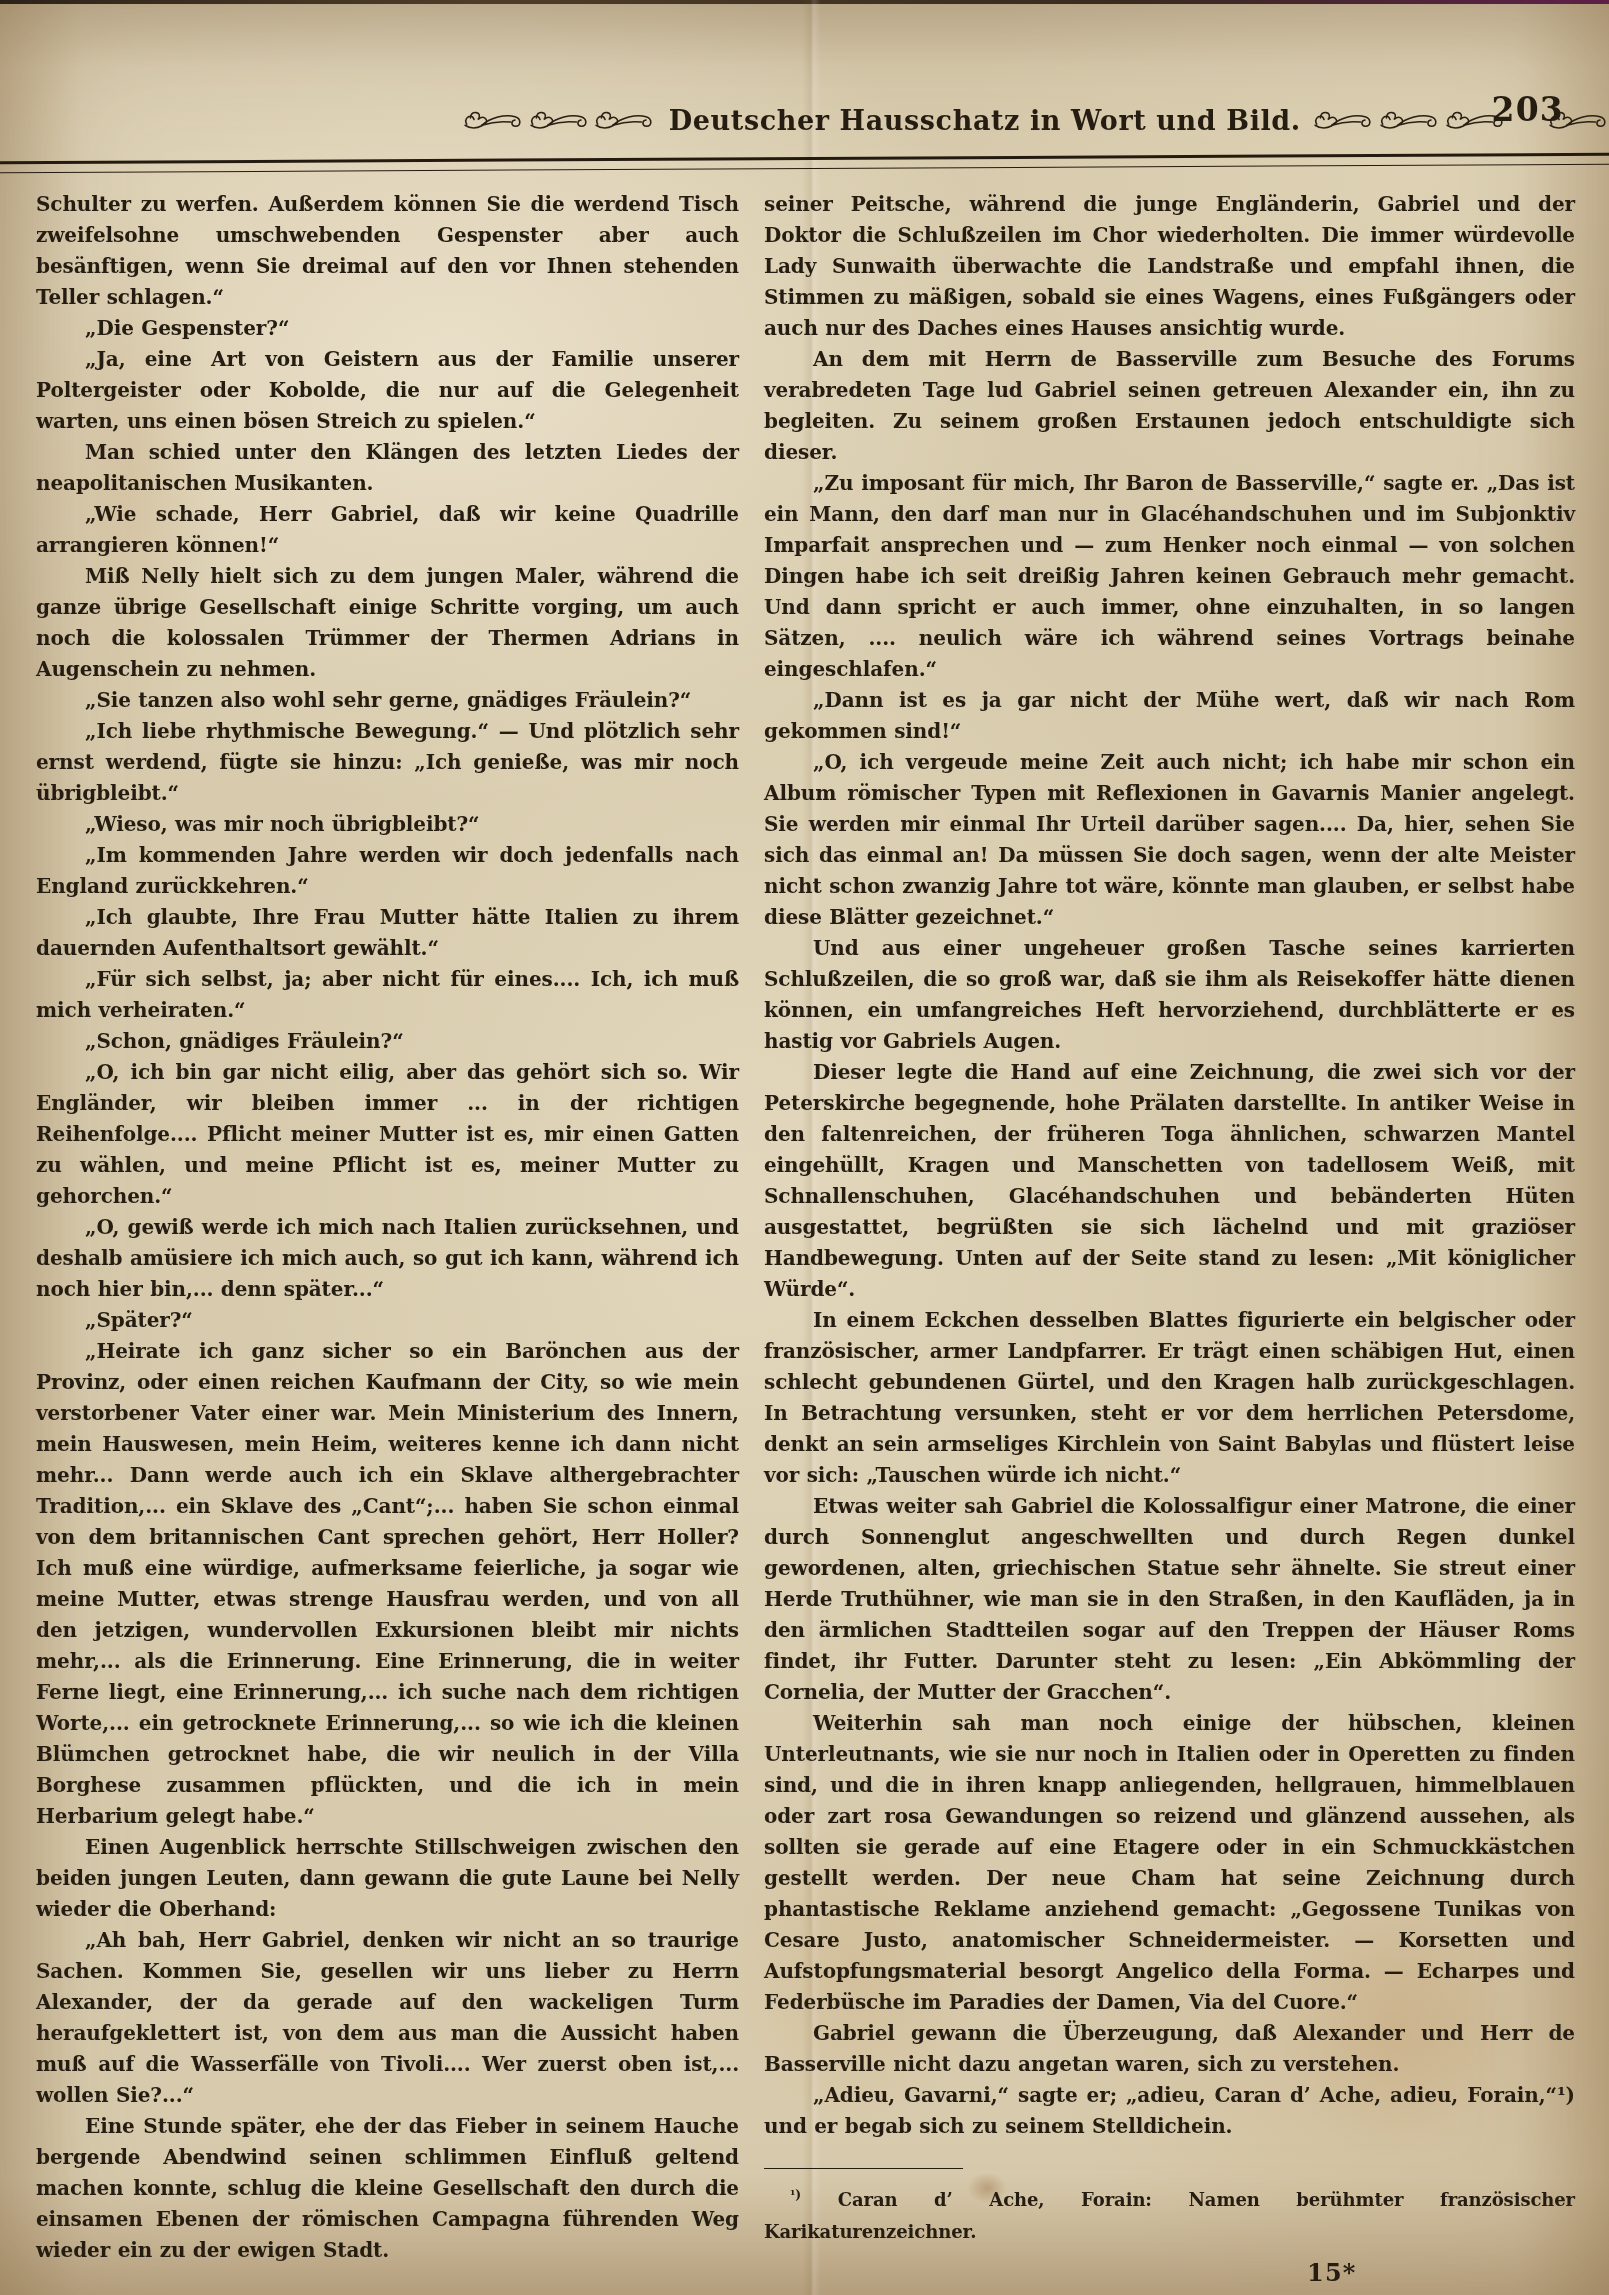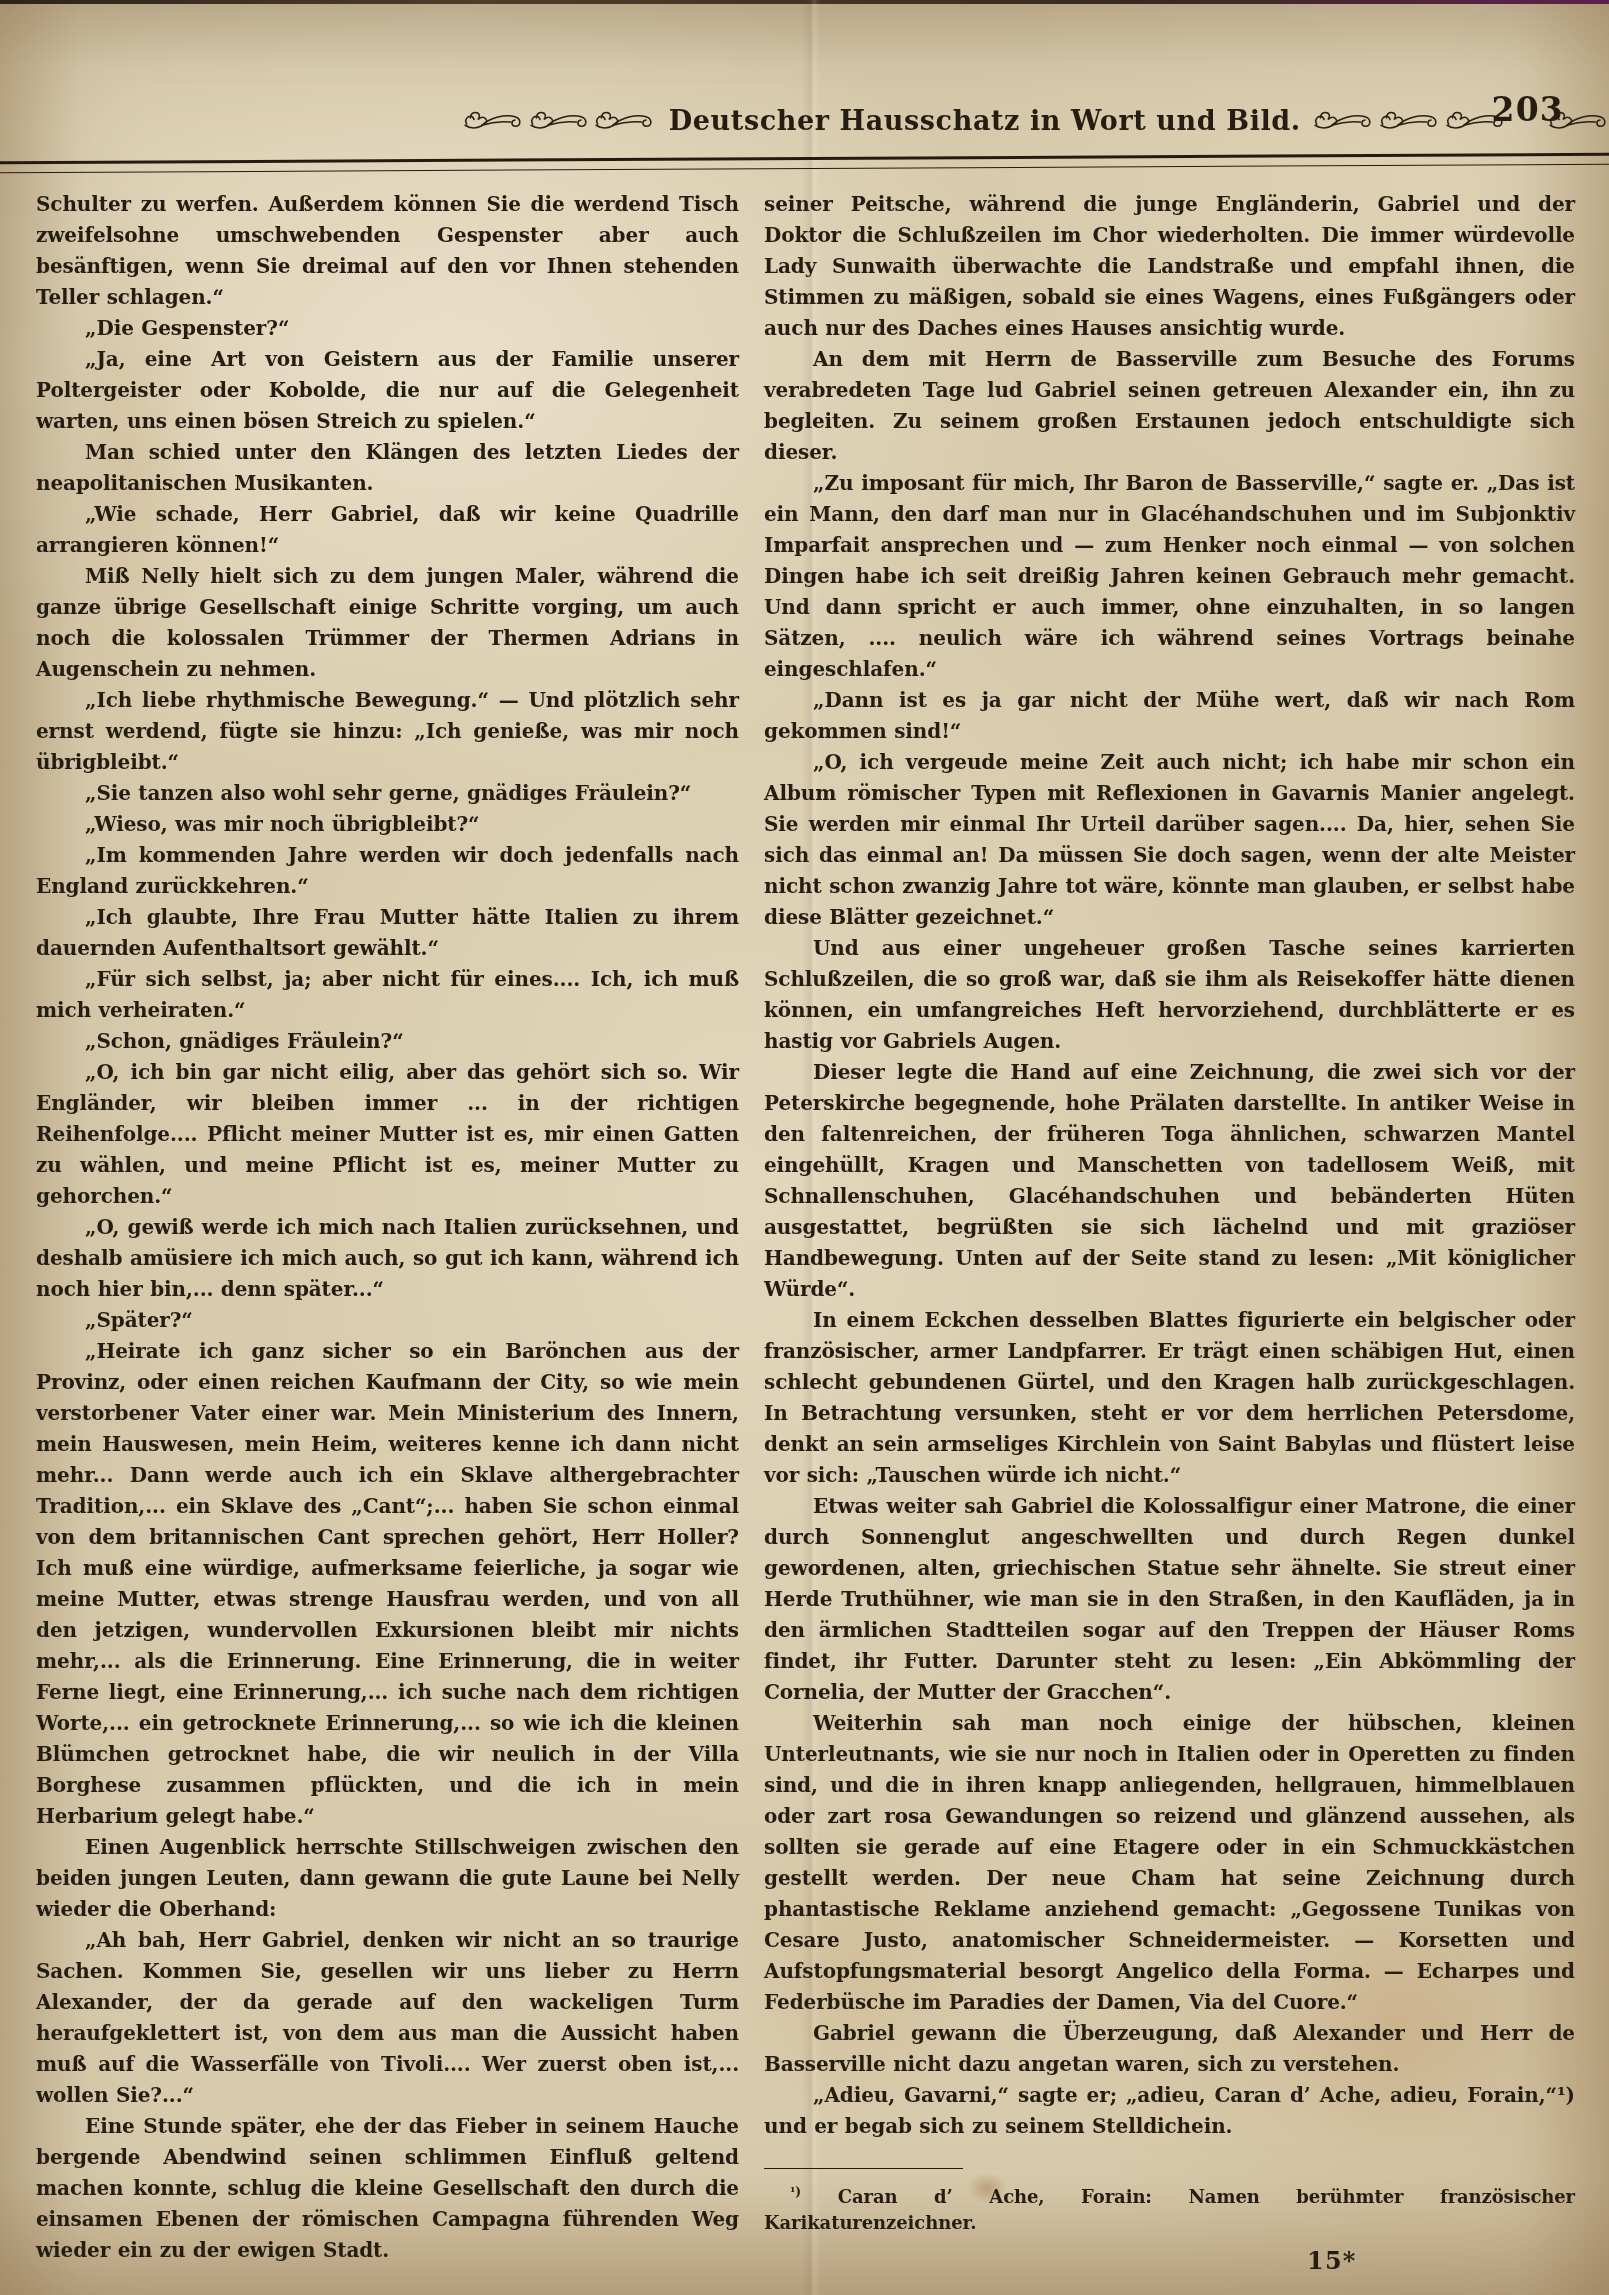--- a/index.html
+++ b/index.html
@@ -61,21 +61,21 @@
     letter-spacing:-0.1px;word-spacing:0.6px;
   }
   .col{min-width:0;}
   .col-left{width:703px;flex:none;}
   .col-right{flex:1;}
   .para{margin:0;text-indent:49px;}
   .para.first{text-indent:0;}
 
   .footnote{margin-top:26px;}
   .footnote-rule{width:199px;border-top:1.9px solid #241b10;margin-bottom:10px;}
-  .footnote-text{margin:0;font-size:18px;line-height:26px;text-indent:26px;font-weight:bold;}
+  .footnote-text{margin:0;font-size:18px;line-height:32px;text-indent:26px;font-weight:bold;}
   .footnote-text sup{font-size:12.4px;}
   .footer-mark{margin-top:8.7px;padding-left:543px;font-size:24px;font-weight:bold;letter-spacing:1.2px;}
 </style>
 </head>
 <body>
 
 <svg width="0" height="0" style="position:absolute" aria-hidden="true">
   <defs>
     <g id="flourish-def" stroke="currentColor" fill="none" stroke-width="3" stroke-linecap="round">
       <path d="M7 29 q-5 -9 3 -14 q8 -4 11 5"></path>
@@ -134,22 +134,22 @@
   </div>
 
   <div class="columns">
     <div class="col col-left">
         <p class="para first">Schulter zu werfen. Außerdem können Sie die werdend Tisch zweifelsohne umschwebenden Gespenster aber auch besänftigen, wenn Sie dreimal auf den vor Ihnen stehenden Teller schlagen.“</p>
         <p class="para">„Die Gespenster?“</p>
         <p class="para">„Ja, eine Art von Geistern aus der Familie unserer Poltergeister oder Kobolde, die nur auf die Gelegenheit warten, uns einen bösen Streich zu spielen.“</p>
         <p class="para">Man schied unter den Klängen des letzten Liedes der neapolitanischen Musikanten.</p>
         <p class="para">„Wie schade, Herr Gabriel, daß wir keine Quadrille arrangieren können!“</p>
         <p class="para">Miß Nelly hielt sich zu dem jungen Maler, während die ganze übrige Gesellschaft einige Schritte vorging, um auch noch die kolossalen Trümmer der Thermen Adrians in Augenschein zu nehmen.</p>
+        <p class="para">„Sie tanzen also wohl sehr gerne, gnädiges Fräulein?“</p>
         <p class="para">„Ich liebe rhythmische Bewegung.“ — Und plötzlich sehr ernst werdend, fügte sie hinzu: „Ich genieße, was mir noch übrigbleibt.“</p>
-        <p class="para">„Sie tanzen also wohl sehr gerne, gnädiges Fräulein?“</p>
         <p class="para">„Wieso, was mir noch übrigbleibt?“</p>
         <p class="para">„Im kommenden Jahre werden wir doch jedenfalls nach England zurückkehren.“</p>
         <p class="para">„Ich glaubte, Ihre Frau Mutter hätte Italien zu ihrem dauernden Aufenthaltsort gewählt.“</p>
         <p class="para">„Für sich selbst, ja; aber nicht für eines.... Ich, ich muß mich verheiraten.“</p>
         <p class="para">„Schon, gnädiges Fräulein?“</p>
         <p class="para">„O, ich bin gar nicht eilig, aber das gehört sich so. Wir Engländer, wir bleiben immer ... in der richtigen Reihenfolge.... Pflicht meiner Mutter ist es, mir einen Gatten zu wählen, und meine Pflicht ist es, meiner Mutter zu gehorchen.“</p>
         <p class="para">„O, gewiß werde ich mich nach Italien zurücksehnen, und deshalb amüsiere ich mich auch, so gut ich kann, während ich noch hier bin,... denn später...“</p>
         <p class="para">„Später?“</p>
         <p class="para">„Heirate ich ganz sicher so ein Barönchen aus der Provinz, oder einen reichen Kaufmann der City, so wie mein verstorbener Vater einer war. Mein Ministerium des Innern, mein Hauswesen, mein Heim, weiteres kenne ich dann nicht mehr... Dann werde auch ich ein Sklave althergebrachter Tradition,... ein Sklave des „Cant“;... haben Sie schon einmal von dem britannischen Cant sprechen gehört, Herr Holler? Ich muß eine würdige, aufmerksame feierliche, ja sogar wie meine Mutter, etwas strenge Hausfrau werden, und von all den jetzigen, wundervollen Exkursionen bleibt mir nichts mehr,... als die Erinnerung. Eine Erinnerung, die in weiter Ferne liegt, eine Erinnerung,... ich suche nach dem richtigen Worte,... ein getrocknete Erinnerung,... so wie ich die kleinen Blümchen getrocknet habe, die wir neulich in der Villa Borghese zusammen pflückten, und die ich in mein Herbarium gelegt habe.“</p>
         <p class="para">Einen Augenblick herrschte Stillschweigen zwischen den beiden jungen Leuten, dann gewann die gute Laune bei Nelly wieder die Oberhand:</p>

